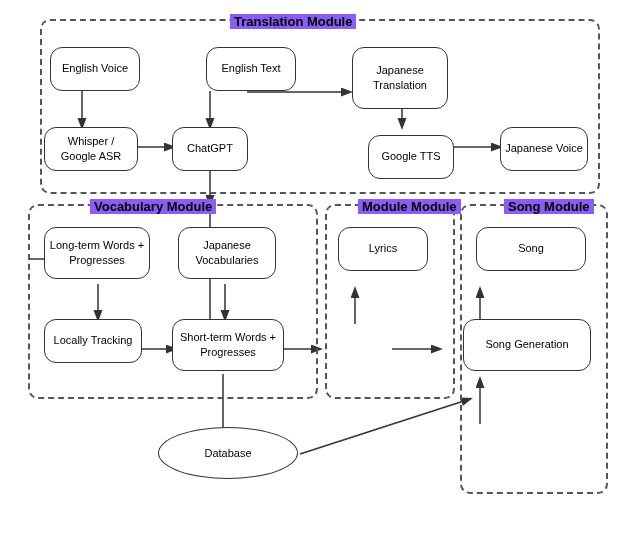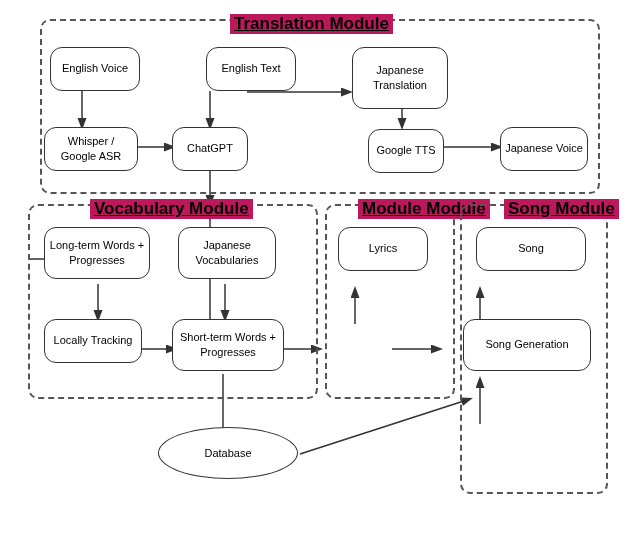--- a/index.html
+++ b/index.html
@@ -20,24 +20,23 @@
       position: relative;
     }
     .module-border {
       position: absolute;
       border: 2px dashed #555;
       border-radius: 10px;
     }
     .module-label {
       position: absolute;
       font-weight: bold;
-      font-size: 17px;
-      background: #be185d;
+      font-size: 13px;
+      background: #8b5cf6;
       padding: 0 4px;
-      text-decoration: underline;
     }
     .box {
       position: absolute;
       border: 1.5px solid #333;
       border-radius: 12px;
       background: #fff;
       display: flex;
       align-items: center;
       justify-content: center;
       text-align: center;
@@ -132,21 +131,21 @@
   <div class="box" style="left:40px; top:38px; width:90px; height:44px;">English Voice</div>
 
   <div class="box" style="left:160px; top:38px; width:90px; height:44px;margin-left:36px;">English Text</div>
 
   <div class="box" style="left:342px; top:38px; width:96px; height:62px;">Japanese Translation</div>
 
   <div class="box" style="left:34px; top:118px; width:94px; height:44px;">Whisper / Google ASR</div>
 
   <div class="box" style="left:162px; top:118px; width:76px; height:44px;">ChatGPT</div>
 
-  <div class="box" style="left:358px; top:120px; width:76px; height:44px;">Google TTS</div>
+  <div class="box" style="left:358px; top:126px; width:86px; height:44px;">Google TTS</div>
 
   <div class="box" style="left:490px; top:118px; width:88px; height:44px;">Japanese Voice</div>
 
   <div class="module-border" style="left:18px; top:195px; width:290px; height:195px;"></div>
   <div class="module-label" style="left:80px; top:190px;">Vocabulary Module</div>
 
   <div class="box" style="left:34px; top:218px; width:106px; height:52px;">Long-term Words + Progresses</div>
 
   <div class="box" style="left:168px; top:218px; width:98px; height:52px;">Japanese Vocabularies</div>
 

